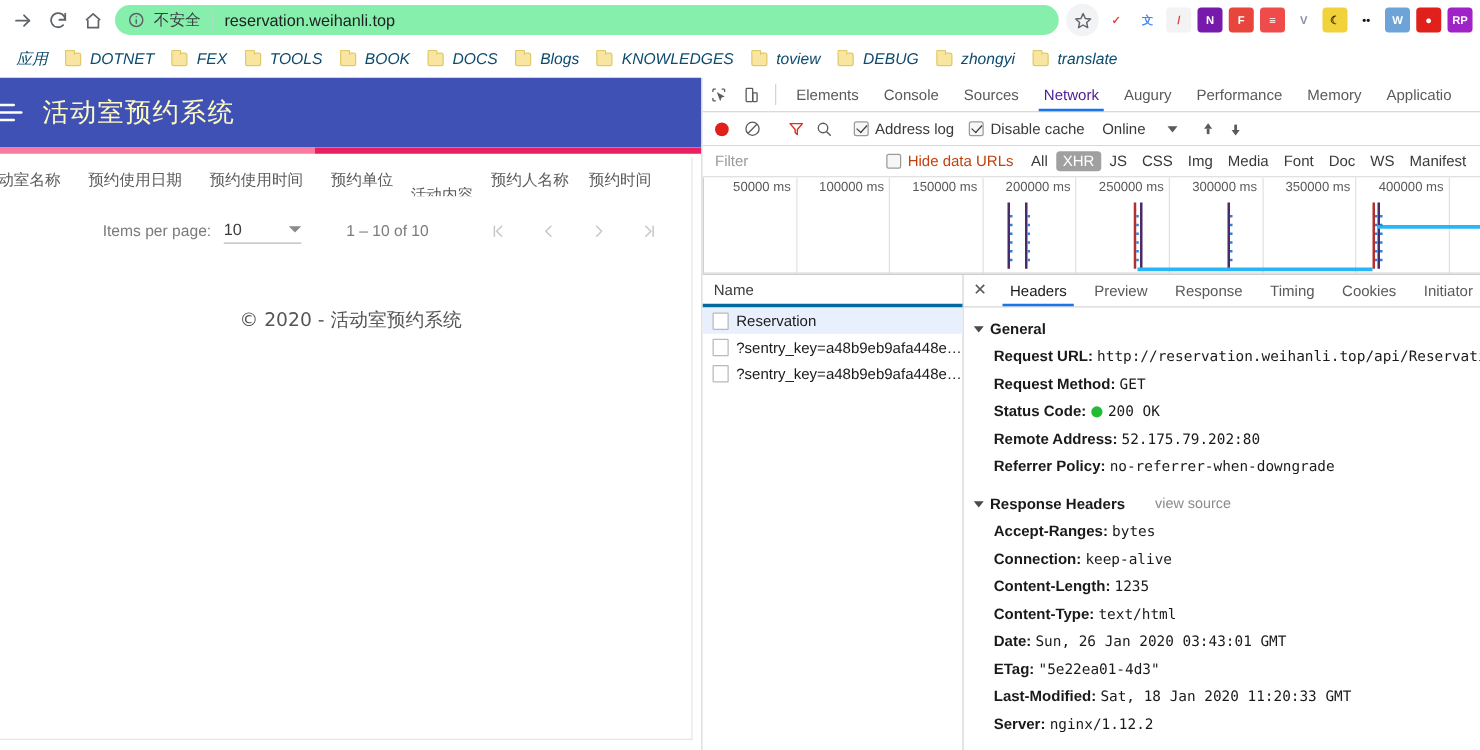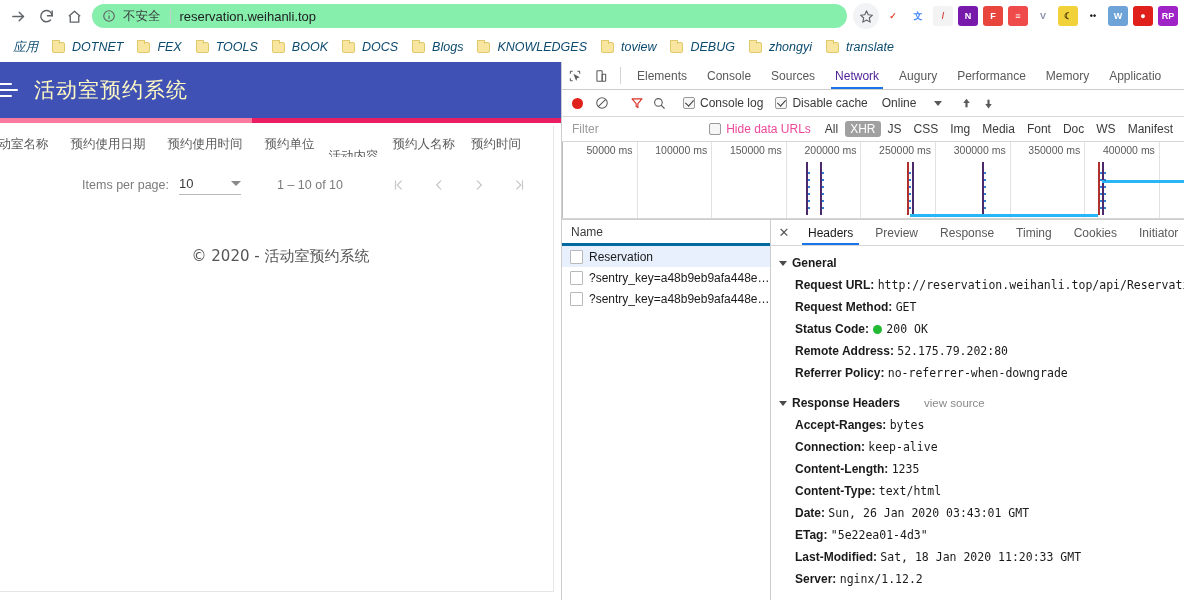--- a/index.html
+++ b/index.html
@@ -244,21 +244,21 @@
 
   #dt-filterbar {
     height: 25px; display: flex; align-items: center;
     border-bottom: 1px solid #d8d8d8; flex: 0 0 25px;
     background: #ffffff; padding-right: 4px;
   }
   #filter-input {
     flex: 1 1 auto; font-size: 12px; color: #9a9a9a;
     padding-left: 10px; white-space: nowrap; min-width: 0;
   }
-  #hide-data-urls { display: flex; align-items: center; font-size: 12px; color: #ec4899; margin-right: 9px; }
+  #hide-data-urls { display: flex; align-items: center; font-size: 12px; color: #c2410c; margin-right: 9px; }
   .ftype {
     font-size: 12px; color: #3a3a3a; padding: 1px 5px;
     border-radius: 3px; margin-right: 2px; white-space: nowrap;
   }
   .ftype.active { background: #a0a0a0; color: #ffffff; }
 
   
   #dt-overview {
     height: 78px; flex: 0 0 78px; position: relative;
     border-bottom: 1px solid #cdcdcd; background: #ffffff;
@@ -598,21 +598,21 @@
       </div>
       <div class="tb-icon">
         <svg width="14" height="14" viewBox="0 0 24 24" fill="none" stroke="currentColor" stroke-width="1.9" stroke-linecap="round">
             <circle cx="11" cy="11" r="6.5"></circle>
             <line x1="16" y1="16" x2="21" y2="21"></line>
           </svg>
       </div>
       <div class="dt-sep"></div>
       <div class="tb-chk">
         <span class="cbx checked"></span>
-        <span>Console log</span>
+        <span>Address log</span>
       </div>
       <div class="tb-chk">
         <span class="cbx checked"></span>
         <span>Disable cache</span>
       </div>
       <div id="online-select">
         <span>Online</span>
         <span id="online-arrow"></span>
       </div>
       <div class="dt-sep"></div>

